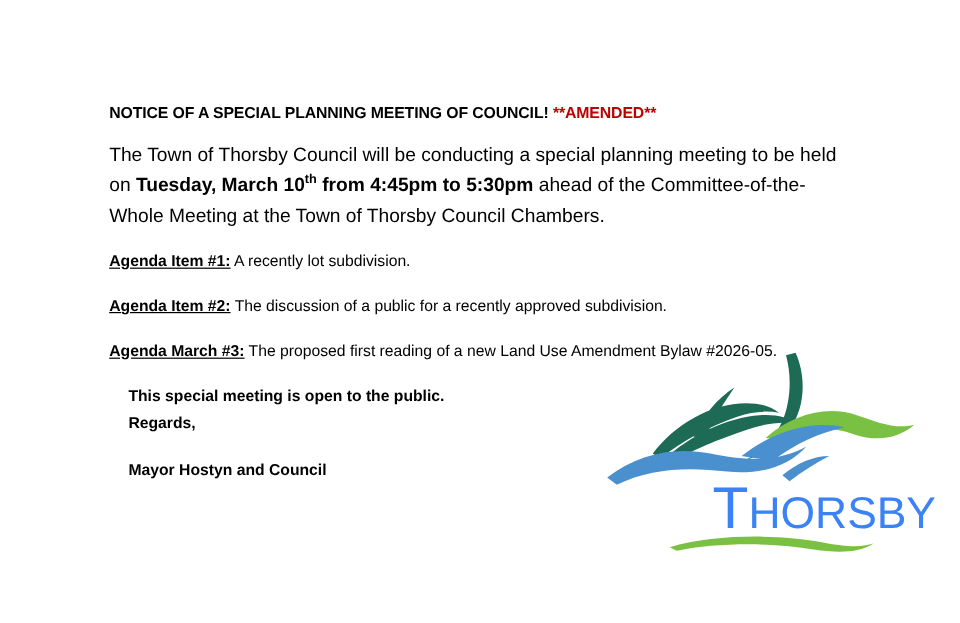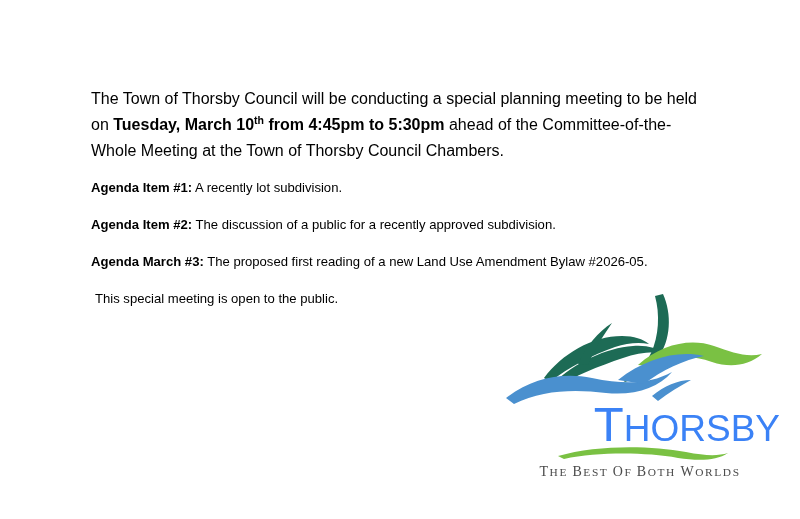--- a/index.html
+++ b/index.html
@@ -62,26 +62,28 @@
     padding: 0;
     list-style: none;
   }
   .agenda-item {
     font-size: 13.1px;
     line-height: 1.62;
     margin: 0 0 16px 0;
   }
   .agenda-item .agenda-label {
     font-weight: bold;
+    text-decoration: underline;
   }
 
   .closing-line {
     font-size: 13.1px;
     line-height: 1.62;
-    margin: 4px;
+    margin: 16px;
+    font-weight: bold;
   }
   .sign-off {
     position: absolute;
     left: 91px;
     top: 326px;
     width: 400px;
   }
   .sign-off .closing-line + .closing-line {
     margin-top: 18px;
   }
@@ -141,32 +143,40 @@
     font-size: 14px;
   }
 </style>
 </head>
 <body>
 
 <div class="page">
 
   <div class="content">
 
+    <p class="notice-heading">
+      <span>NOTICE OF A SPECIAL PLANNING MEETING OF COUNCIL!</span>
+      <span class="amended">**AMENDED**</span>
+    </p>
 
     <p class="body-para"><span>The Town of Thorsby Council will be conducting a special planning meeting to be held on </span><b><span>Tuesday, March 10</span><sup>th</sup><span> from 4:45pm to 5:30pm</span></b><span> ahead of the Committee-of-the-Whole Meeting at the Town of Thorsby Council Chambers.</span></p>
 
     <ul class="agenda-list">
       <li class="agenda-item"><span class="agenda-label">Agenda Item #1:</span><span> A recently lot subdivision.</span></li>
       <li class="agenda-item"><span class="agenda-label">Agenda Item #2:</span><span> The discussion of a public for a recently approved subdivision.</span></li>
       <li class="agenda-item"><span class="agenda-label">Agenda March #3:</span><span> The proposed first reading of a new Land Use Amendment Bylaw #2026-05.</span></li>
     </ul>
 
     <p class="closing-line">This special meeting is open to the public.</p>
   </div>
 
+  <div class="sign-off">
+    <p class="closing-line">Regards,</p>
+    <p class="closing-line">Mayor Hostyn and Council</p>
+  </div>
 
   <div class="logo">
 
     <svg class="logo-mark" viewBox="0 0 280 118" xmlns="http://www.w3.org/2000/svg">
 
       <path d="M163 2 C172 22 171 48 158 66 C149 79 136 87 122 91 C134 84 145 74 151 61 C159 44 160 22 155 4 Z" fill="#1d6b55"></path>
 
       <path d="M44 86 C62 62 92 44 122 44 C134 44 143 47 149 52 C139 50 127 51 115 55 C92 63 69 75 50 90 Z" fill="#1d6b55"></path>
 
       <path d="M52 92 C76 70 106 56 133 54 C147 53 157 56 163 61 C151 59 137 61 123 66 C99 74 74 84 56 96 Z" fill="#1d6b55"></path>
@@ -181,23 +191,16 @@
 
       <path d="M152 104 C164 94 178 88 191 88 C180 94 168 101 158 109 Z" fill="#4a90cf"></path>
     </svg>
 
     <div class="logo-wordmark"><span class="big">T</span><span class="small">HORSBY</span></div>
 
     <svg class="logo-swoosh" viewBox="0 0 280 18" xmlns="http://www.w3.org/2000/svg">
       <path d="M58 12 C96 1 148 1 186 8 C206 12 218 12 228 9 C216 17 198 17 178 14 C144 8 98 8 64 15 Z" fill="#7ac143"></path>
     </svg>
 
-    <div class="logo-tagline">
-      <span><span class="cap">T</span><span>HE</span></span>
-      <span><span class="cap">B</span><span>EST</span></span>
-      <span><span class="cap">O</span><span>F</span></span>
-      <span><span class="cap">B</span><span>OTH</span></span>
-      <span><span class="cap">W</span><span>ORLDS</span></span>
-    </div>
 
   </div>
 
 </div>
 
 </body></html>

